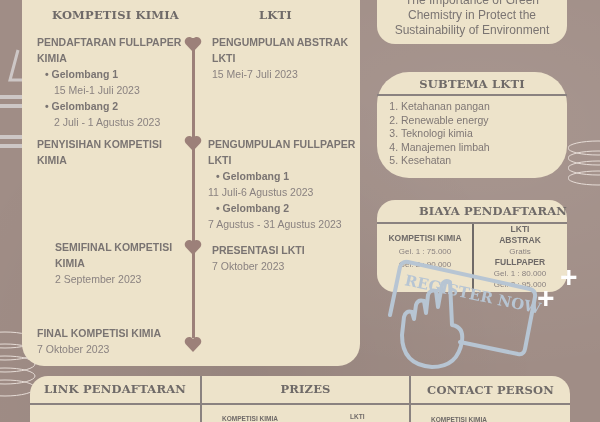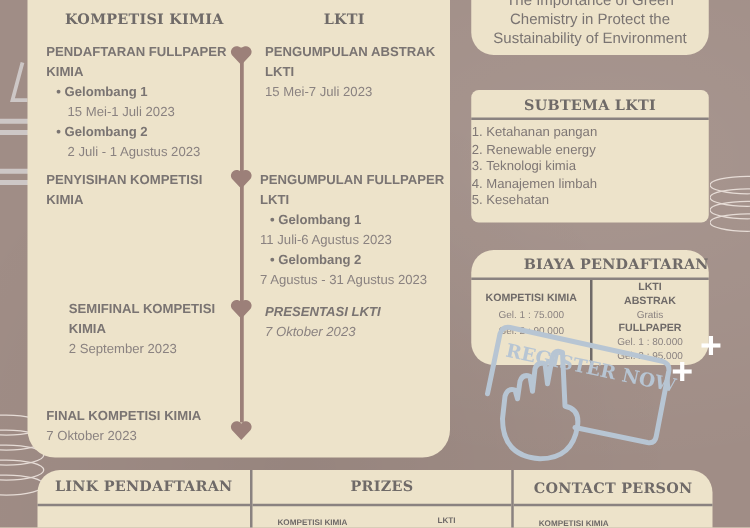--- a/index.html
+++ b/index.html
@@ -20,23 +20,23 @@
   .ev .g{font-weight:bold;color:#7a7472;}
   .ev .g::before{content:"• ";}
   .vline{position:absolute;left:170px;top:50px;width:3px;height:300px;background:#9c8079;}
   .heart{position:absolute;left:162px;width:18px;height:16px;}
 
   
   #theme{left:377px;top:-14px;width:190px;height:58px;border-radius:0 0 18px 18px;
     text-align:center;font-size:12px;line-height:15px;color:#7a7472;padding-top:7px;box-sizing:border-box;}
 
   
-  #subtema{left:377px;top:72px;width:190px;height:106px;border-radius:6px;}
+  #subtema{left:377px;top:72px;width:190px;height:106px;border-radius:32px;}
   #subtema .head{height:22px;line-height:24px;text-align:center;font-size:11.5px;border-bottom:2px solid #8a8280;}
-  #subtema ol{margin:4px 0 0 0;padding-left:12px;font-size:10.5px;line-height:13.5px;color:#7f7775;}
+  #subtema ol{margin:4px 0 0 0;padding-left:24px;font-size:10.5px;line-height:13.5px;color:#7f7775;}
 
   
   #biaya{left:377px;top:200px;width:190px;height:92px;border-radius:18px;}
   #biaya .head{height:22px;line-height:22px;text-align:right;font-size:11.5px;border-bottom:2px solid #8a8280;}
   #biaya .split{position:absolute;left:95px;top:24px;width:2px;height:68px;background:#6f6a68;}
   .fee{position:absolute;text-align:center;font-size:8px;line-height:11px;color:#8a8280;}
   .fee .b{font-weight:bold;color:#6f6a68;font-size:8.5px;}
 
   
   #register{position:absolute;left:382px;top:255px;width:200px;height:120px;}
@@ -122,21 +122,21 @@
     <div class="t">PENGUMPULAN ABSTRAK LKTI</div>
     <div class="d">15 Mei-7 Juli 2023</div>
   </div>
   <div class="ev" style="left:186px;top:148px;width:150px;">
     <div class="t">PENGUMPULAN FULLPAPER LKTI</div>
     <div class="g" style="padding-left:8px">Gelombang 1</div>
     <div class="d">11 Juli-6 Agustus 2023</div>
     <div class="g" style="padding-left:8px">Gelombang 2</div>
     <div class="d">7 Agustus - 31 Agustus 2023</div>
   </div>
-  <div class="ev" style="left:190px;top:254px;width:145px;font-style:italic;">
+  <div class="ev" style="left:190px;top:254px;width:145px;">
     <div class="t">PRESENTASI LKTI</div>
     <div class="d">7 Oktober 2023</div>
   </div>
 </div>
 
 <div id="theme" class="card">
   <div>The Importance of Green</div>
   <div>Chemistry in Protect the</div>
   <div>Sustainability of Environment</div>
 </div>

